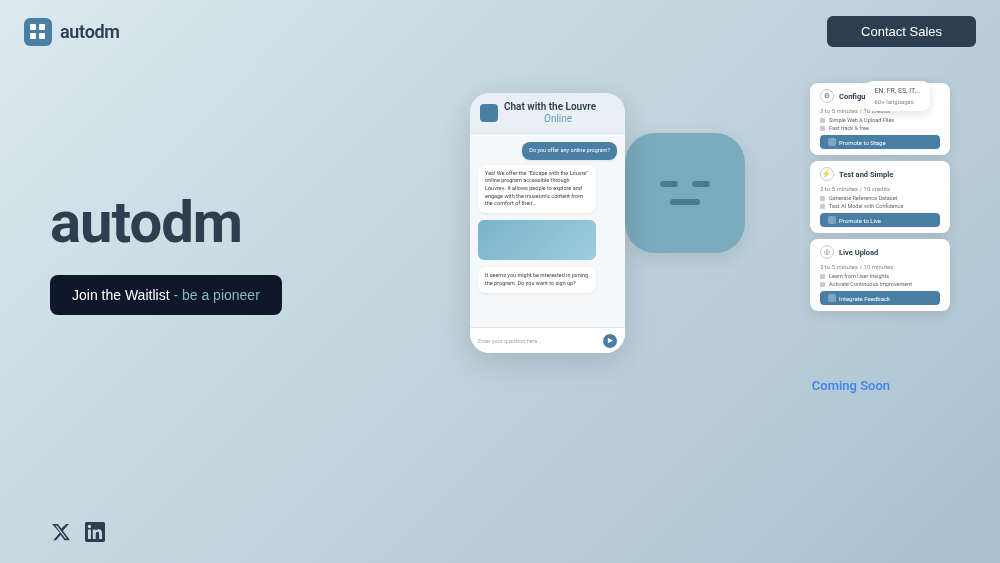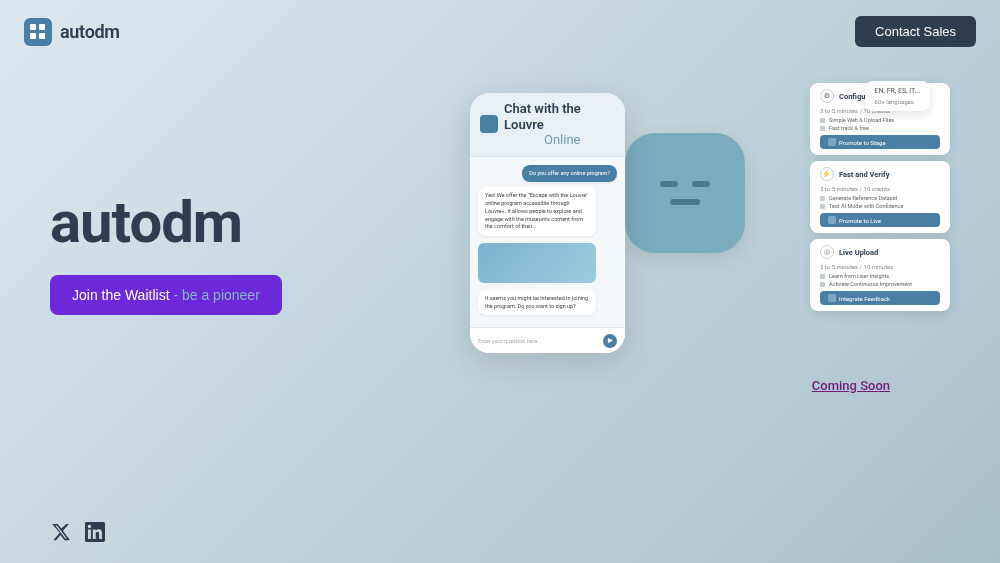--- a/index.html
+++ b/index.html
@@ -58,21 +58,21 @@
       font-size: 18px;
       font-weight: 600;
       color: #2c3e50;
       letter-spacing: -0.3px;
     }
 
     .contact-btn {
       background: #2c3e50;
       color: white;
       border: none;
-      padding: 8px 20px;
+      padding: 8px 34px;
       border-radius: 6px;
       font-size: 13px;
       cursor: pointer;
       font-weight: 500;
     }
 
     
     .hero {
       display: flex;
       align-items: center;
@@ -101,21 +101,21 @@
       margin-bottom: 28px;
       max-width: 320px;
     }
 
     .hero-desc .highlight {
       color: #3a8ab5;
       font-weight: 600;
     }
 
     .waitlist-btn {
-      background: #6d28d9;
+      background: #0f172a;
       color: white;
       border: none;
       padding: 12px 22px;
       border-radius: 8px;
       font-size: 14px;
       cursor: pointer;
       font-weight: 500;
       display: inline-block;
     }
 
@@ -155,21 +155,21 @@
 
     .chat-avatar {
       width: 18px;
       height: 18px;
       background: #4a7fa5;
       border-radius: 4px;
       flex-shrink: 0;
     }
 
     .chat-title-text {
-      font-size: 13px;
+      font-size: 10px;
       color: #2c3e50;
       font-weight: 600;
       line-height: 1.2;
     }
 
     .chat-body {
       padding: 8px;
       display: flex;
       flex-direction: column;
       gap: 5px;
@@ -390,23 +390,22 @@
       background: rgba(255,255,255,0.3);
       border-radius: 2px;
     }
 
     
     .coming-soon {
       position: absolute;
       bottom: 20px;
       right: 60px;
       font-size: 13px;
-      color: #701a75;
+      color: #3b82f6;
       font-weight: 500;
-      text-decoration: underline;
     }
 
     
     .footer {
       position: absolute;
       bottom: 20px;
       left: 50px;
       display: flex;
       gap: 12px;
       align-items: center;
@@ -515,21 +514,21 @@
           </div>
         <div class="step-btn">
           <div class="step-btn-icon"></div>
           <span>Promote to Stage</span>
         </div>
       </div>
 
       <div class="step-card">
         <div class="step-header">
           <div class="step-icon">⚡</div>
-          <span class="step-title">Fast and Verify</span>
+          <span class="step-title">Test and Simple</span>
         </div>
         <div class="step-sub">3 to 5 minutes / 10 credits</div>
         <div class="step-item">
             <div class="step-item-dot"></div>
             <span class="step-item-text">Generate Reference Dataset</span>
           </div>
         <div class="step-item">
             <div class="step-item-dot"></div>
             <span class="step-item-text">Test AI Model with Confidence</span>
           </div>

